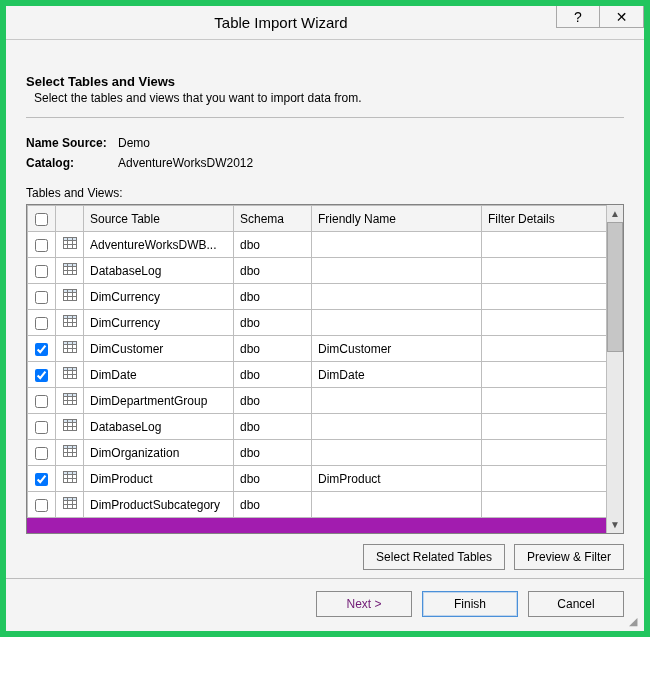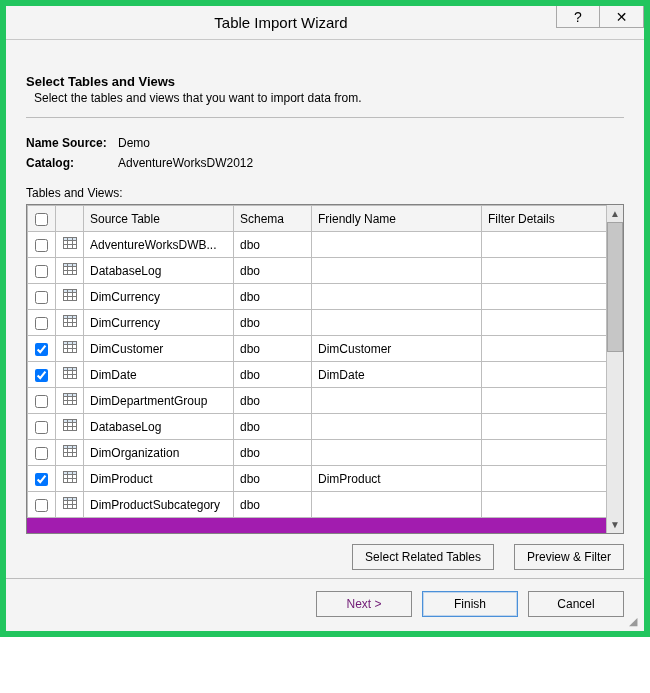--- a/index.html
+++ b/index.html
@@ -113,21 +113,21 @@
     height:17px;
     display:flex; align-items:center; justify-content:center;
     font-size:10px;
     color:#555;
   }
   .scroll-arrow.top { top:0;}
   .scroll-arrow.bot { bottom:0;}
   .action-row {
     display:flex;
     justify-content:flex-end;
-    gap:20px;
+    gap:9px;
     margin-top:10px;
   }
   .btn {
     min-width:96px;
     height:26px;
     border:1px solid #8a8a8a;
     background:#f4f4f4;
     font-size:12px;
     padding:0 12px;
     cursor:pointer;

